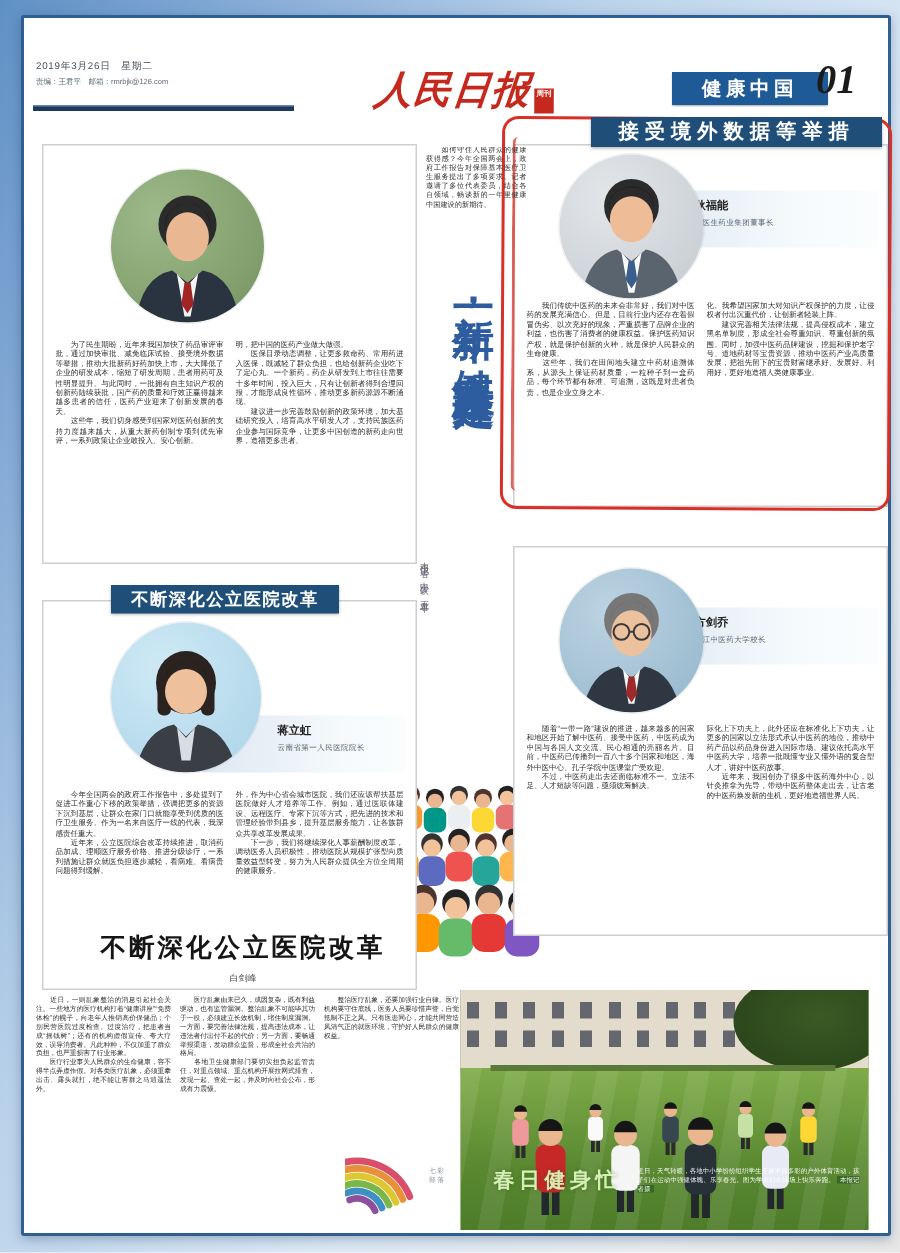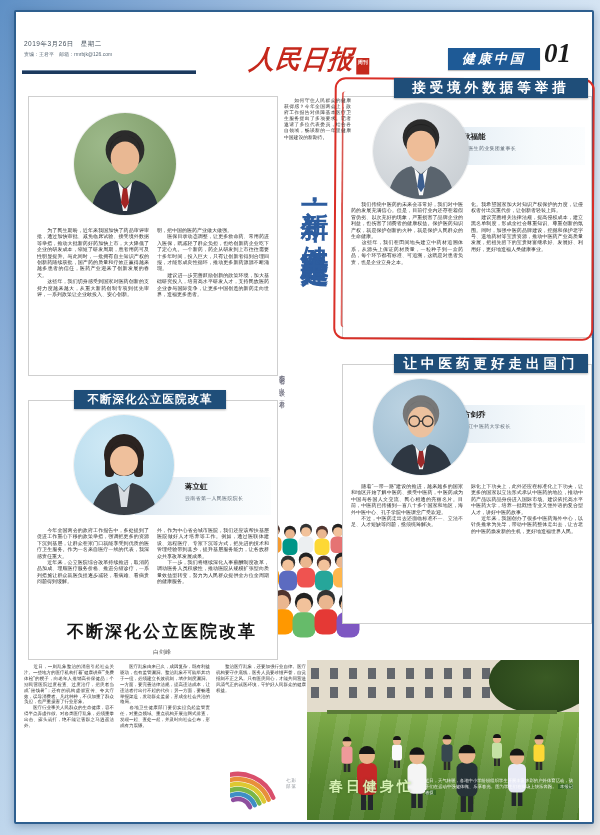--- a/index.html
+++ b/index.html
@@ -18,23 +18,23 @@
   .date-block{left:8px;top:28px;width:180px;color:#44505c;}
   .date-line1{font-size:6.5px;letter-spacing:.5px;}
   .date-line2{font-size:5px;color:#5c6a77;margin-top:2px;}
   .date-rule{left:6px;top:58px;width:174px;height:2.5px;background:#1c3a5e;border-top:1px solid #6f87a3;}
   .paper-name{left:234px;top:31px;font-family:"Liberation Serif","DejaVu Serif",serif;
     font-size:25px;font-weight:bold;font-style:italic;color:var(--masthead-red,#c5281c);
     letter-spacing:1px;transform:skewX(-6deg) scaleY(1.04);white-space:nowrap;}
   .paper-seal{display:inline-block;vertical-align:4px;margin-left:3px;width:13px;height:16px;
     background:var(--masthead-red,#c5281c);color:#fff;font-size:5px;line-height:7px;
     text-align:center;font-style:normal;letter-spacing:0;transform:skewX(6deg);padding-top:1px;box-sizing:border-box;}
-  .section-badge{left:432px;top:36px;width:92px;height:22px;background:var(--badge-blue,#1e5a96);
+  .section-badge{left:432px;top:36px;width:104px;height:22px;background:var(--badge-blue,#1e5a96);
     color:#fff;font-family:"Liberation Serif","DejaVu Serif",serif;font-weight:bold;font-size:13px;
-    letter-spacing:3px;display:flex;align-items:center;justify-content:center;box-shadow:0 1px 1px rgba(0,0,0,.25);font-style:italic;}
+    letter-spacing:3px;display:flex;align-items:center;justify-content:center;box-shadow:0 1px 1px rgba(0,0,0,.25);}
   .page-number{left:528px;top:26px;font-family:"Liberation Serif","DejaVu Serif",serif;
     font-size:27px;font-weight:bold;font-style:italic;color:#1b1b1b;}
   
   .red-box{left:318px;top:66px;width:256px;height:258px;border:2.5px solid var(--annotation-red,#da2f27);
     border-radius:11px;transform:rotate(.35deg);pointer-events:none;}
   .red-box::before{content:'';position:absolute;left:5px;top:12px;bottom:10px;width:6px;
     border-left:2px solid rgba(218,47,39,.75);border-radius:8px;}
   
   .art-box{border:1px solid #cfcfcf;background:#fff;}
   .head-bar{background:var(--headline-blue,#1f4e79);color:#fff;display:flex;align-items:center;justify-content:center;
@@ -291,21 +291,20 @@
           <path d="M48 75 h4 l2 12 -4 6 -4 -6 z" fill="#9c2a2a"></path>
         </svg>
     </div>
     <div class="abs body-cols" style="left:8px;top:118px;width:232px;height:132px;">
       <div class="bcol">　　随着“一带一路”建设的推进，越来越多的国家和地区开始了解中医药、接受中医药，中医药成为中国与各国人文交流、民心相通的亮丽名片。目前，中医药已传播到一百八十多个国家和地区，海外中医中心、孔子学院中医课堂广受欢迎。
 　　不过，中医药走出去还面临标准不一、立法不足、人才短缺等问题，亟须统筹解决。</div>
       <div class="bcol">际化上下功夫上，此外还应在标准化上下功夫，让更多的国家以立法形式承认中医药的地位，推动中药产品以药品身份进入国际市场。建议依托高水平中医药大学，培养一批既懂专业又懂外语的复合型人才，讲好中医药故事。
 　　近年来，我国创办了很多中医药海外中心，以针灸推拿为先导，带动中医药整体走出去，让古老的中医药焕发新的生机，更好地造福世界人民。</div>
     </div>
   </div>
-  <div class="abs head-bar wide" style="left:378px;top:342px;width:194px;height:19px;">让中医药更好走出国门</div>
 
   <div class="abs bottom-head">不断深化公立医院改革</div>
   <div class="abs bottom-byline">白剑峰</div>
   <div class="abs bottom-col" style="left:8px;">　　近日，一则乱象整治的消息引起社会关注。一些地方的医疗机构打着“健康讲座”“免费体检”的幌子，向老年人推销高价保健品；个别民营医院过度检查、过度治疗，把患者当成“摇钱树”；还有的机构虚假宣传、夸大疗效，误导消费者。凡此种种，不仅加重了群众负担，也严重损害了行业形象。
 　　医疗行业事关人民群众的生命健康，容不得半点弄虚作假。对各类医疗乱象，必须重拳出击、露头就打，绝不能让害群之马逍遥法外。</div>
   <div class="abs bottom-col" style="left:104px;">　　医疗乱象由来已久，成因复杂，既有利益驱动，也有监管漏洞。整治乱象不可能毕其功于一役，必须建立长效机制，堵住制度漏洞。一方面，要完善法律法规，提高违法成本，让违法者付出付不起的代价；另一方面，要畅通举报渠道，发动群众监督，形成全社会共治的格局。
 　　各地卫生健康部门要切实担负起监管责任，对重点领域、重点机构开展拉网式排查，发现一起、查处一起，并及时向社会公布，形成有力震慑。</div>
   <div class="abs bottom-col" style="left:200px;height:96px;">　　整治医疗乱象，还要加强行业自律。医疗机构要守住底线，医务人员要珍惜声誉，自觉抵制不正之风。只有医患同心，才能共同营造风清气正的就医环境，守护好人民群众的健康权益。</div>
 
   <svg class="abs rainbow" viewBox="0 0 54 58">

